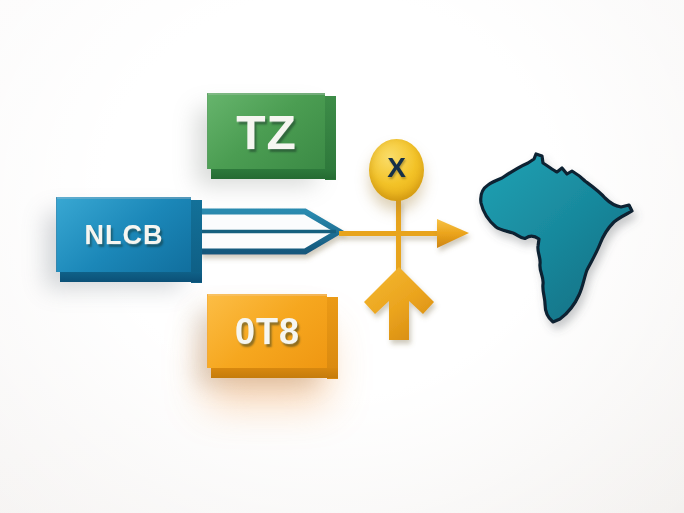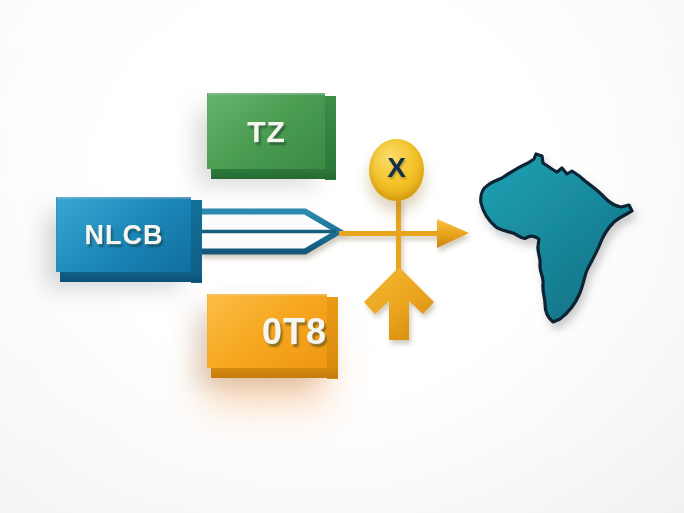--- a/index.html
+++ b/index.html
@@ -37,32 +37,32 @@
     font-weight: bold;
     letter-spacing: 1px;
     text-shadow: 2px 3px 2px rgba(20, 45, 35, 0.45), 0 1px 0 rgba(255,255,255,0.25);
   }
   
   .block-green { left: 207px; top: 93px; width: 118px; height: 76px;
     box-shadow: -10px 16px 22px rgba(110,120,110,0.28); }
   .block-green .face   { background: linear-gradient(140deg, #66b46c 0%, #4b9d52 48%, #3b8a45 100%); }
   .block-green .side   { background: linear-gradient(180deg, #3d8c48 0%, #2c7639 100%); }
   .block-green .bottom { background: linear-gradient(180deg, #2d7a3b 0%, #256b32 100%); }
-  .block-green .label  { font-size: 30px; }
+  .block-green .label  { font-size: 48px; }
   
   .block-blue { left: 56px; top: 197px; width: 135px; height: 75px;
     box-shadow: -10px 16px 22px rgba(105,115,125,0.30); }
   .block-blue .face   { background: linear-gradient(140deg, #38a7d2 0%, #1b87b8 52%, #116f9e 100%); }
   .block-blue .side   { background: linear-gradient(180deg, #137199 0%, #0e5d83 100%); }
   .block-blue .bottom { background: linear-gradient(180deg, #0f6188 0%, #0b5077 100%); }
   .block-blue .label  { font-size: 27px; }
   
   .block-orange { left: 207px; top: 294px; width: 120px; height: 74px;
     box-shadow: -10px 16px 22px rgba(140,115,90,0.28), 0 36px 42px rgba(242,148,58,0.38); }
-  .block-orange .face   { background: linear-gradient(140deg, #fcbd45 0%, #f6a71f 50%, #ef9712 100%); justify-content: flex-end; }
+  .block-orange .face   { background: linear-gradient(140deg, #fcbd45 0%, #f6a71f 50%, #ef9712 100%); }
   .block-orange .side   { background: linear-gradient(180deg, #eb9a16 0%, #d8880f 100%); }
   .block-orange .bottom { background: linear-gradient(180deg, #d8880f 0%, #c57c0c 100%); }
   .block-orange .label  { font-size: 36px; }
   
   .node-circle {
     position: absolute;
     left: 369px; top: 139px; width: 55px; height: 62px;
     border-radius: 50%;
     background: radial-gradient(circle at 38% 30%, #fadd6a 0%, #f3c328 48%, #e3a410 100%);
     box-shadow: 0 10px 14px rgba(160,125,55,0.35), inset 0 -4px 8px rgba(175,120,10,0.45);

